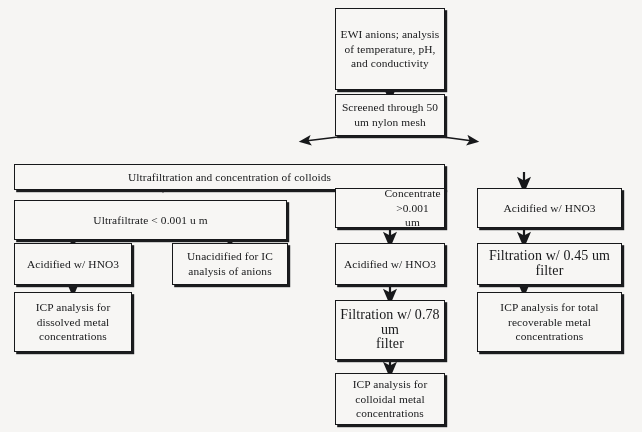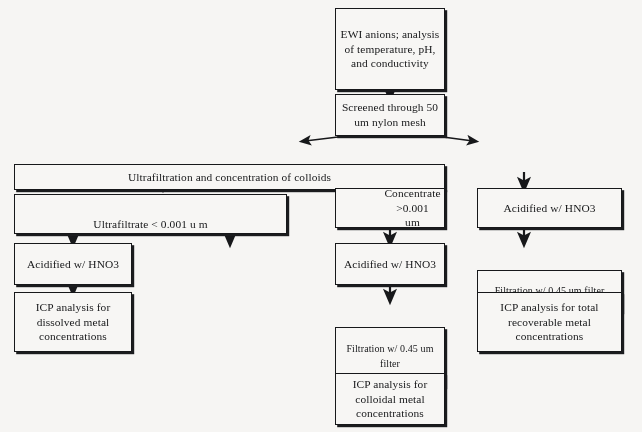--- a/index.html
+++ b/index.html
@@ -42,21 +42,21 @@
     font-size: 11.4px;
     line-height: 14.6px;
     letter-spacing: 0.1px;
     padding: 1px 3px;
     z-index: 2;
   }
   .node .txt {
     display: block;
     white-space: pre-line;
   }
-  .node.tight { font-size: 10px; margin-top: 27px; }
+  .node.tight { font-size: 14px; }
 </style>
 </head>
 <body style="background: rgb(246, 245, 243);">
 
 <div id="canvas" style="background: rgb(246, 245, 243);">
 
   <svg id="connectors" viewBox="0 0 642 432" xmlns="http://www.w3.org/2000/svg">
     <defs>
       <marker id="ah" markerWidth="9" markerHeight="9" refX="4.2" refY="3.4" orient="auto" markerUnits="strokeWidth">
         <path d="M0.4,0.2 L8.0,3.4 L0.4,6.6 L2.1,3.4 Z" fill="#17181a"></path>
@@ -128,46 +128,50 @@
 of temperature, pH,
 and conductivity</span>
   </div>
   <div class="node" style="left: 335px; top: 94px; width: 110px; height: 42px;">
     <span class="txt">Screened through 50
 um nylon mesh</span>
   </div>
   <div class="node" style="left: 14px; top: 144px; width: 431px; height: 26px; margin-top: 20px;">
     <span class="txt">Ultrafiltration and concentration of colloids</span>
   </div>
-  <div class="node" style="left: 14px; top: 194px; width: 273px; height: 40px; align-items: flex-end;">
+  <div class="node" style="left: 14px; top: 200px; width: 273px; height: 40px;">
     <span class="txt">Ultrafiltrate &lt; 0.001 u m</span>
   </div>
   <div class="node" style="left: 335px; top: 188px; width: 110px; height: 40px; padding-left: 48px;">
     <span class="txt">Concentrate &gt;0.001
 um</span>
   </div>
   <div class="node" style="left: 477px; top: 188px; width: 145px; height: 40px;">
     <span class="txt">Acidified w/ HNO3</span>
   </div>
   <div class="node" style="left: 14px; top: 243px; width: 118px; height: 42px;">
     <span class="txt">Acidified w/ HNO3</span>
+  </div>
+  <div class="node" style="left: 172px; top: 243px; width: 116px; height: 42px;">
+    <span class="txt">Unacidified for IC
+analysis of anions</span>
   </div>
   <div class="node" style="left: 335px; top: 243px; width: 110px; height: 42px;">
     <span class="txt">Acidified w/ HNO3</span>
   </div>
   <div class="node tight" style="left: 477px; top: 243px; width: 145px; height: 42px;">
     <span class="txt">Filtration w/ 0.45 um filter</span>
   </div>
   <div class="node" style="left: 14px; top: 292px; width: 118px; height: 60px;">
     <span class="txt">ICP analysis for
 dissolved metal
 concentrations</span>
   </div>
   <div class="node tight" style="left: 335px; top: 300px; width: 110px; height: 60px;">
-    <span class="txt">Filtration w/ 0.45 um
+    <span class="txt">Filtration w/ 0.78 um
 filter</span>
   </div>
   <div class="node" style="left: 477px; top: 292px; width: 145px; height: 60px; text-align: center;">
     <span class="txt">ICP analysis for total
 recoverable metal
 concentrations</span>
   </div>
   <div class="node" style="left: 335px; top: 373px; width: 110px; height: 52px;">
     <span class="txt">ICP analysis for
 colloidal metal

